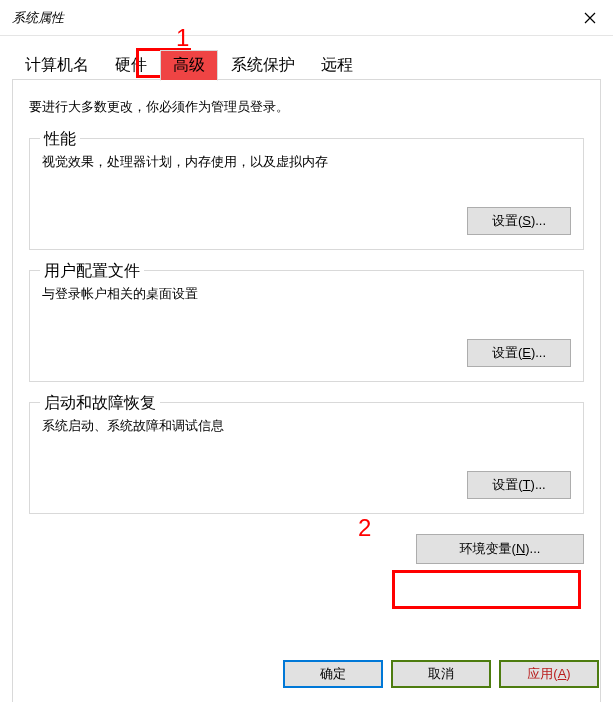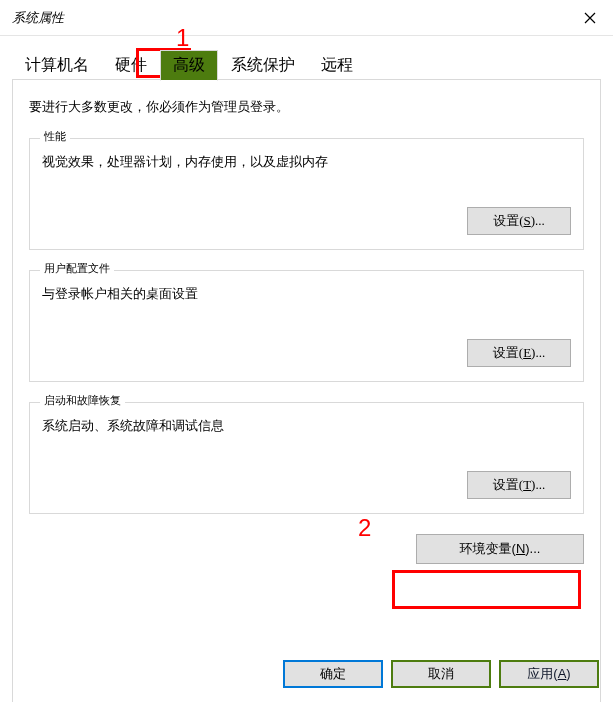--- a/index.html
+++ b/index.html
@@ -40,21 +40,21 @@
       border: 1px solid transparent;
       border-bottom: none;
       cursor: pointer;
       font-size: 16px;
       position: relative;
       background: #fff;
     }
     .tab.active {
       border: 1px solid #d9d9d9;
       border-bottom: 1px solid #fff;
-      background: #4d7c0f;
+      background: #ef4444;
       z-index: 2;
       margin-bottom: -1px;
     }
     .tab-panel-border {
       border: 1px solid #d9d9d9;
       margin: 0 12px;
       padding: 18px 16px 16px 16px;
       position: relative;
       top: -1px;
       height: 678px;
@@ -67,37 +67,37 @@
       padding: 14px 12px 14px 12px;
       margin-bottom: 20px;
       position: relative;
     }
     .group-legend {
       position: absolute;
       top: -10px;
       left: 10px;
       background: #fff;
       padding: 0 4px;
-      font-size: 11px;
+      font-size: 16px;
     }
     .group-desc {
       margin-bottom: 36px;
     }
     .group-btn-row {
       display: flex;
       justify-content: flex-end;
     }
     .win-btn {
       min-width: 104px;
       height: 28px;
       border: 1px solid #adadad;
       background: #e1e1e1;
       font-size: 13px;
       cursor: pointer;
-      font-family: Liberation Serif, serif;
+      font-family: Liberation Sans, sans-serif;
       padding: 0 12px;
     }
     .underline { text-decoration: underline; }
     .env-btn-row {
       display: flex;
       justify-content: flex-end;
       margin-top: 10px;
     }
     .env-btn {
       min-width: 168px;
@@ -123,21 +123,21 @@
       background: #e1e1e1;
       font-size: 13px;
       cursor: pointer;
       font-family: inherit;
     }
     .bottom-btn.default {
       border: 2px solid #0078d7;
       background: #e1e1e1;
     }
     .bottom-btn.disabled {
-      color: #0f172a;
+      color: #b91c1c;
       cursor: default;
     }
     .annotation {
       position: absolute;
       color: #ff0000;
       font-size: 24px;
       font-weight: normal;
       pointer-events: none;
     }
     .anno-1 { top: 24px; left: 176px; }

